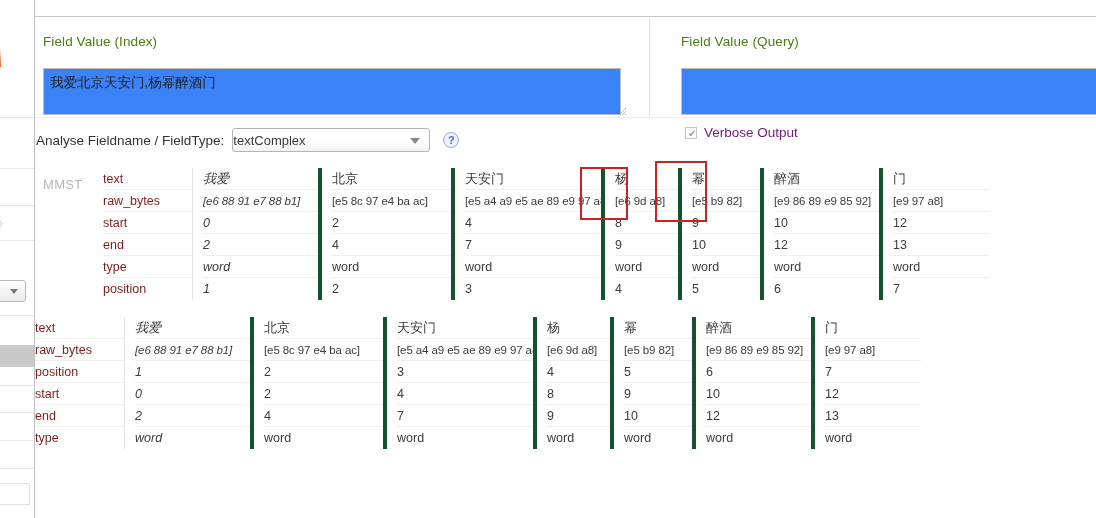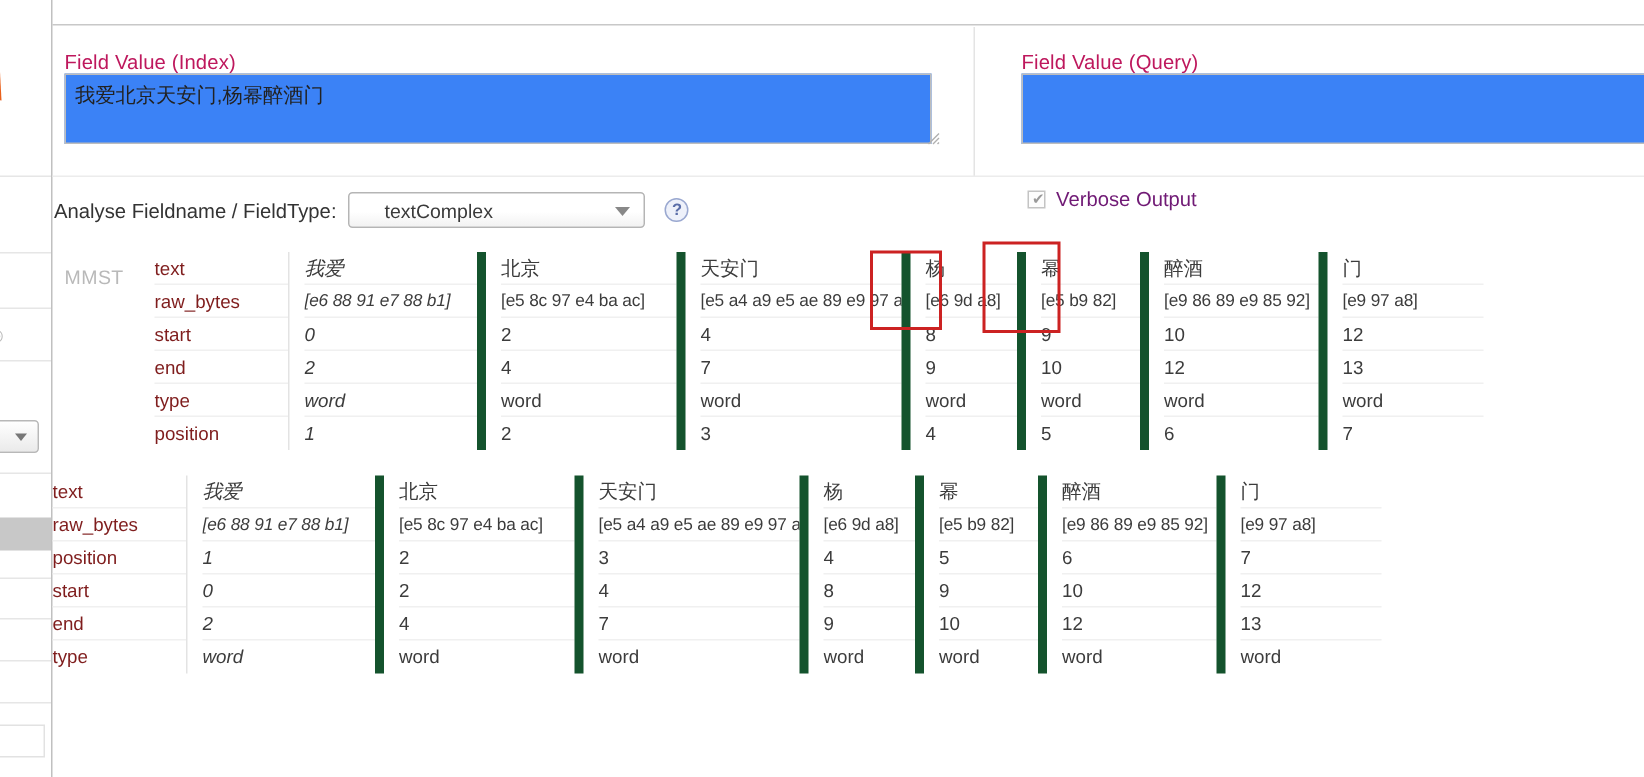--- a/index.html
+++ b/index.html
@@ -72,21 +72,21 @@
   .form-divider-h {
     position: absolute; left: 0px; top: 117px; width: 1062px; height: 1px;
     background: #ececec;
   }
   .top-border {
     position:absolute; left:0; top:16px; width:1062px; height:1px; background:#c8c8c8;
   }
 
   .field-block { position: absolute; }
   .field-label {
-    font-size: 13.5px; color: #be185d; margin-bottom: 0; letter-spacing: .1px;
+    font-size: 13.5px; color: #4d7c0f; margin-bottom: 19px; letter-spacing: .1px;
   }
   .field-input {
     border: 1px solid #bdbdbd;
     background: #3b82f6;
     font-family: "Liberation Sans", sans-serif;
     font-size: 13.5px;
     color: #222;
     padding: 5px 6px;
     resize: none;
     outline: none;
@@ -102,21 +102,21 @@
   }
   .analyse-label { font-size: 13.5px; color: #333; white-space: nowrap; }
   .select-box {
     position: relative;
     margin-left: 8px;
     width: 198px; height: 24px;
     border: 1px solid #b5b5b5;
     border-radius: 3px;
     background: linear-gradient(#ffffff 0%, #ffffff 55%, #f2f2f2 100%);
     display: flex; align-items: center;
-    padding-left: 23px;
+    padding-left: 0;
     font-size: 13px; color: #3a3a3a;
   }
   .select-box .arrow {
     position: absolute; right: 9px; top: 9px;
     width: 0; height: 0;
     border-left: 5px solid transparent;
     border-right: 5px solid transparent;
     border-top: 6px solid #888;
   }
   .help-icon {
@@ -159,21 +159,21 @@
   .an-keys {
     width: 90px; flex: 0 0 90px;
     border-right: 1px solid #e3e3e3;
   }
   .an-keys .cell { color: #7f1d1d; }
 
   .an-cols {
     display: flex; flex: 1 1 auto; min-width: 0;
   }
   .an-col {
-    border-left: 6px solid #14532d;
+    border-left: 4px solid #14532d;
     padding-left: 10px;
     flex: 0 0 auto;
   }
   .an-col:first-child { border-left: none; }
   .an-keys .cell, .an-col .cell {
     height: 22px; line-height: 22px;
     font-size: 12.5px;
     white-space: nowrap;
     overflow: hidden;
     border-bottom: 1px solid #f0f0f0;

